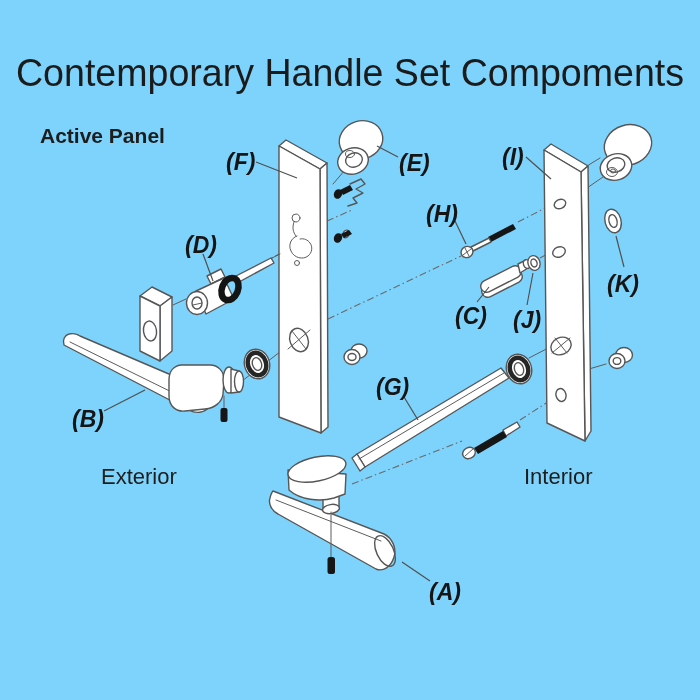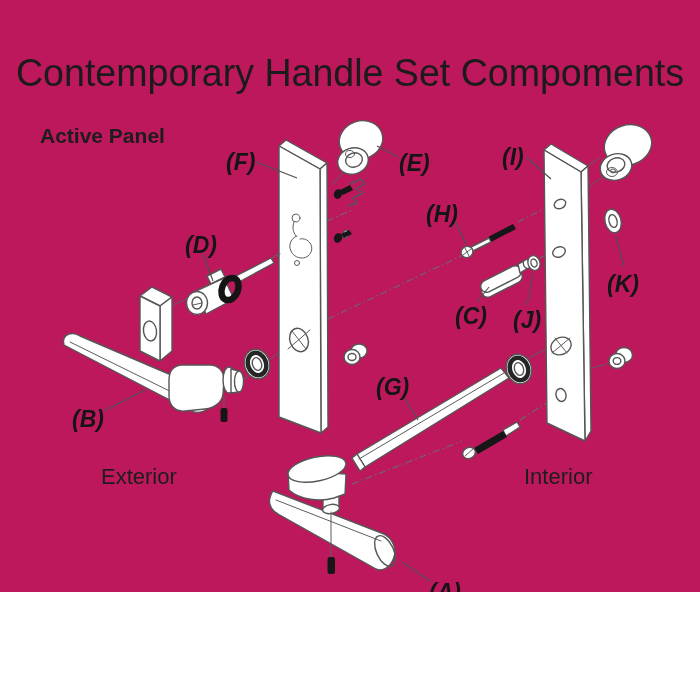--- a/index.html
+++ b/index.html
@@ -1,16 +1,16 @@
 <!DOCTYPE html>
 <html><head>
 <meta charset="utf-8">
 <style>
   html,body{margin:0;padding:0;background:#ffffff;}
-  .stage{position:relative;width:700px;height:592px;background:#be185d;overflow:hidden;
+  .stage{position:relative;width:700px;height:700px;background:#7dd3fc;overflow:hidden;
          font-family:"Liberation Sans", sans-serif;}
   svg{position:absolute;left:0;top:0;}
   
   .ln   {stroke:#565656;stroke-width:1.4;fill:none;stroke-linecap:round;stroke-linejoin:round;}
   .thin {stroke:#5d5d5d;stroke-width:1;fill:none;stroke-linecap:round;}
   .fw   {stroke:#565656;stroke-width:1.4;fill:#ffffff;stroke-linejoin:round;}
   .blk  {fill:#161616;stroke:none;}
   .ring {stroke:#141414;stroke-width:6.5;fill:none;}
   .band {stroke:#262626;stroke-width:4.5;fill:none;}
   .dash {stroke:#6a6a6a;stroke-width:1.1;fill:none;stroke-dasharray:7 3 1.5 3;}

